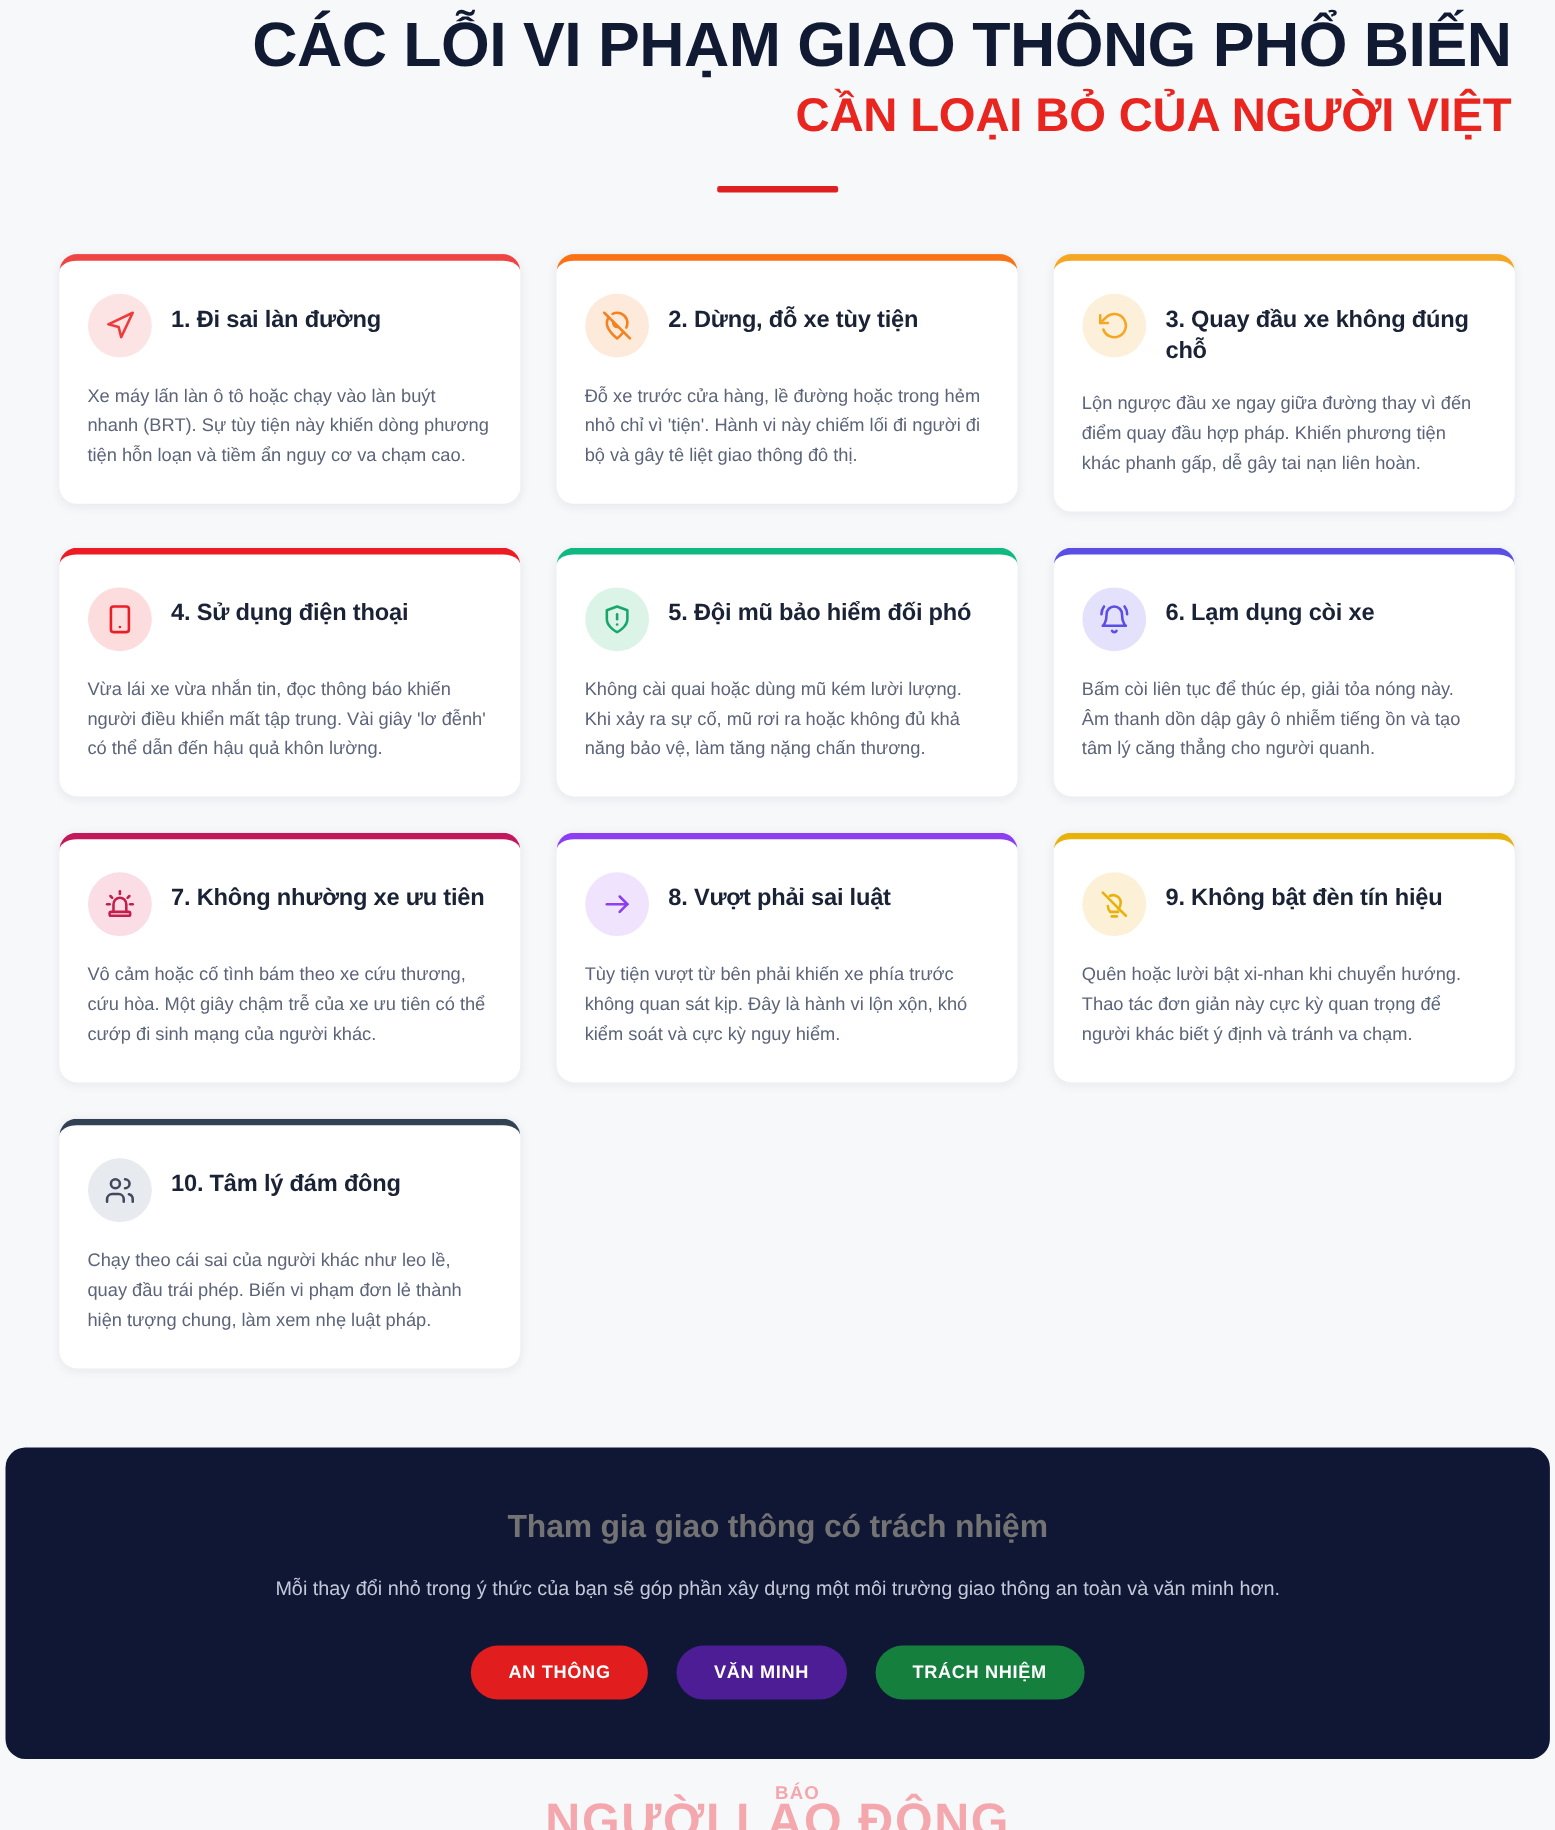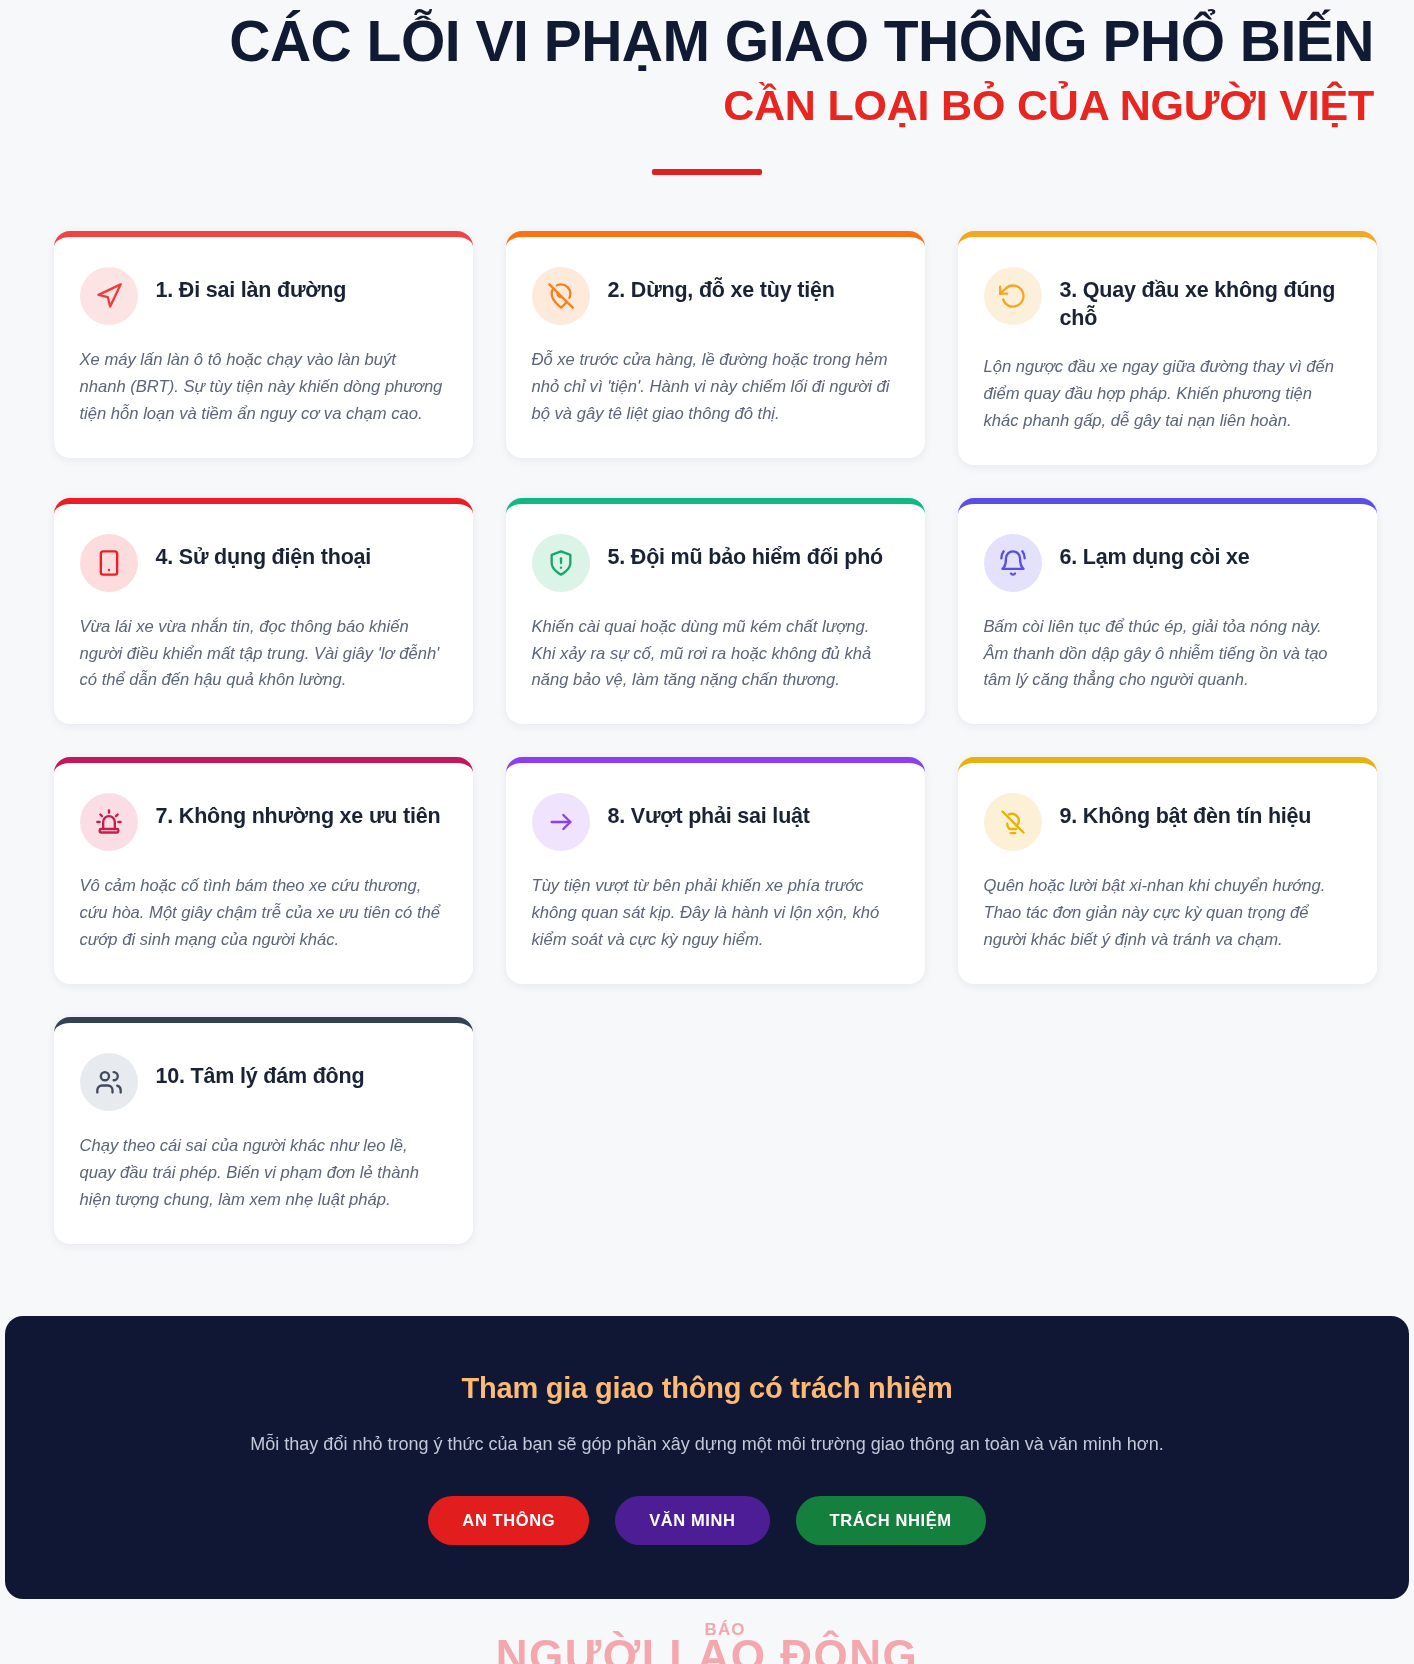--- a/index.html
+++ b/index.html
@@ -103,33 +103,32 @@
     letter-spacing: -0.2px;
     padding-top: 10px;
   }
 
   .card-body {
     margin-top: 22px;
     font-size: 16.6px;
     line-height: 1.62;
     color: #5b6479;
     font-family: "Liberation Sans", sans-serif;
-    font-style: italic;
   }
 
   
   .cta {
     margin: 72px 5px 0 5px;
     background: #101735;
     border-radius: 18px;
     padding: 56px 40px 54px;
     text-align: center;
   }
   .cta-title {
-    color: #fdba74;
+    color: #737373;
     font-size: 29px;
     font-weight: 800;
     letter-spacing: -0.2px;
   }
   .cta-sub {
     color: #c3c9d8;
     font-size: 18px;
     margin-top: 26px;
     line-height: 1.5;
   }
@@ -239,21 +238,21 @@
         <div class="card-head">
           <span class="icon-wrap" style="background: rgb(220, 243, 231);">
             <svg viewBox="0 0 24 24" fill="none" stroke="#16a86b" stroke-width="2" stroke-linecap="round" stroke-linejoin="round">
               <path d="M12 22s8-4 8-10V5l-8-3-8 3v7c0 6 8 10 8 10z"></path>
               <line x1="12" y1="8" x2="12" y2="12"></line>
               <line x1="12" y1="16" x2="12.01" y2="16"></line>
             </svg>
           </span>
           <div class="card-title">5. Đội mũ bảo hiểm đối phó</div>
         </div>
-        <p class="card-body">Khiến cài quai hoặc dùng mũ kém chất lượng. Khi xảy ra sự cố, mũ rơi ra hoặc không đủ khả năng bảo vệ, làm tăng nặng chấn thương.</p>
+        <p class="card-body">Không cài quai hoặc dùng mũ kém lười lượng. Khi xảy ra sự cố, mũ rơi ra hoặc không đủ khả năng bảo vệ, làm tăng nặng chấn thương.</p>
       </div>
       <div class="card" style="border-top-color: rgb(91, 78, 229);">
         <div class="card-head">
           <span class="icon-wrap" style="background: rgb(227, 225, 251);">
             <svg viewBox="0 0 24 24" fill="none" stroke="#5b4ee5" stroke-width="2" stroke-linecap="round" stroke-linejoin="round">
               <path d="M18 8A6 6 0 0 0 6 8c0 7-3 9-3 9h18s-3-2-3-9"></path>
               <path d="M13.73 21a2 2 0 0 1-3.46 0"></path>
               <path d="M2 8c0-2.2.7-4.3 2-6"></path>
               <path d="M22 8a9.7 9.7 0 0 0-2-6"></path>
             </svg>

